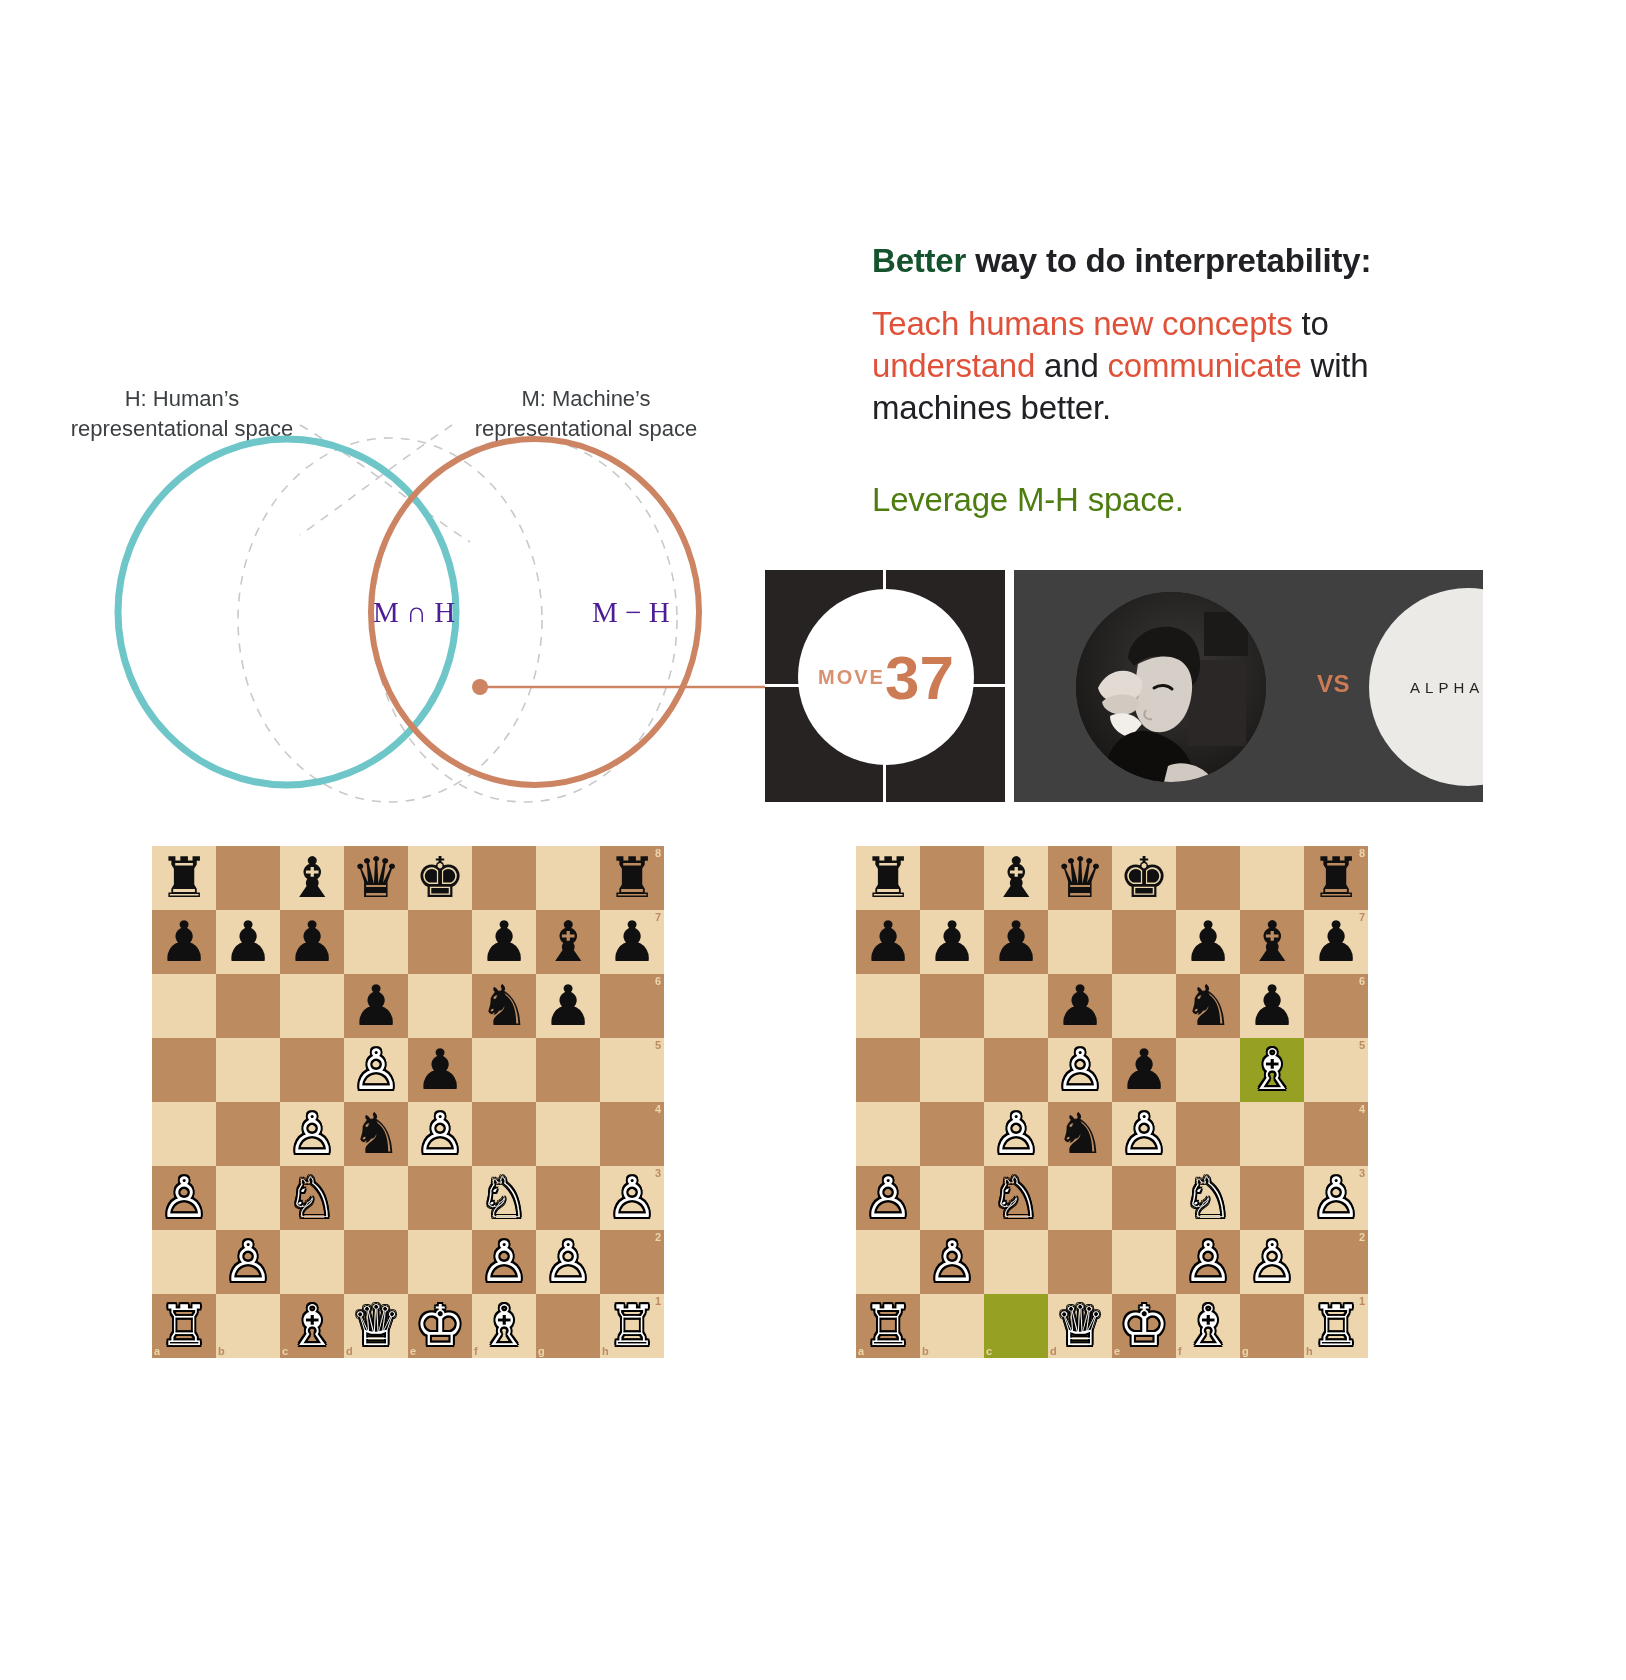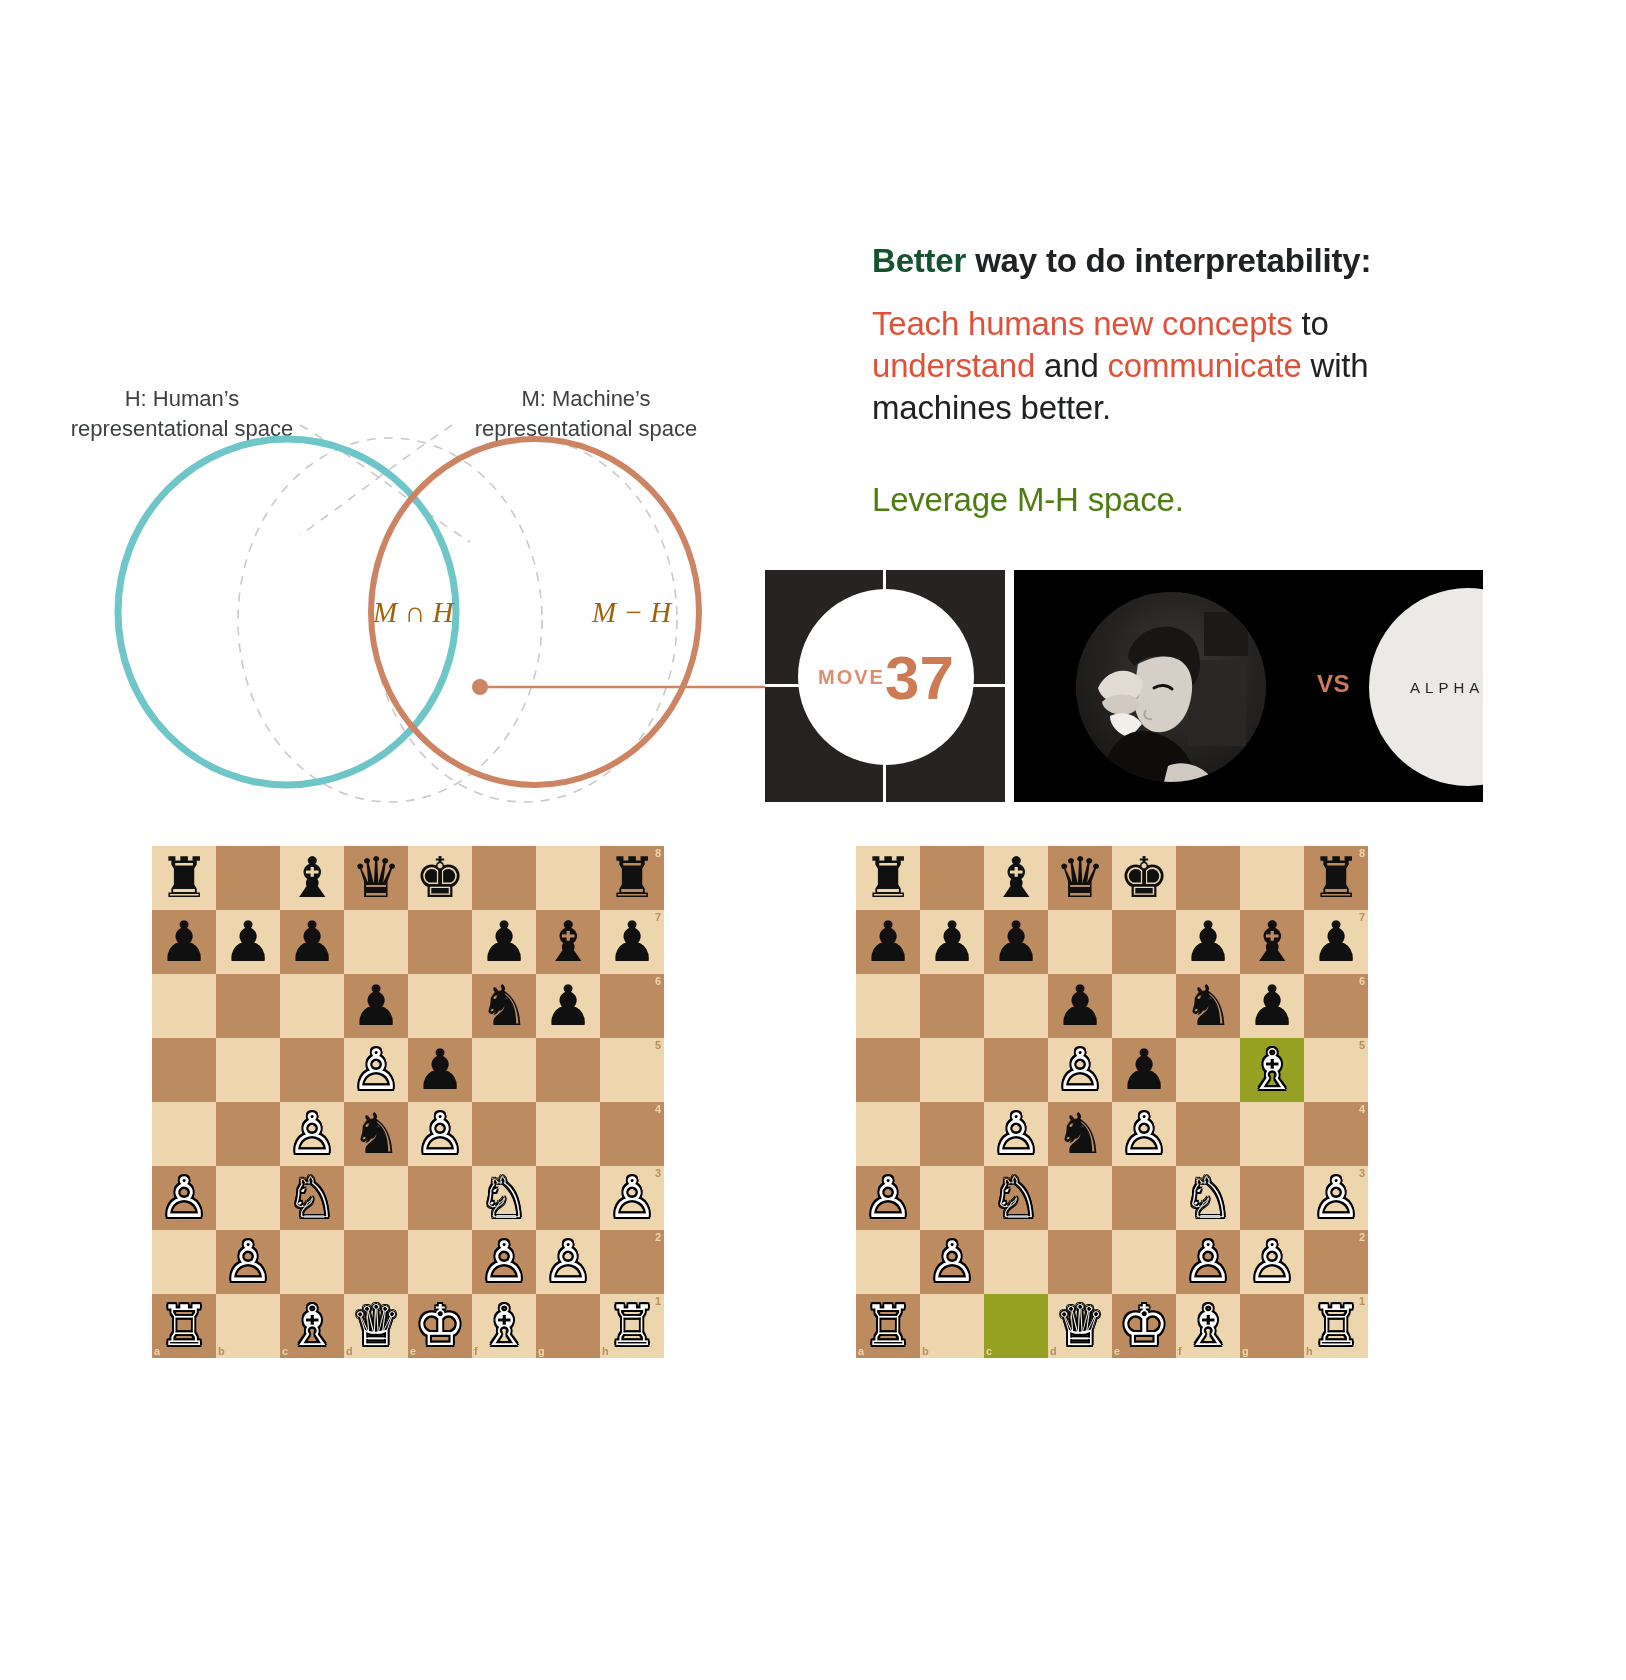--- a/index.html
+++ b/index.html
@@ -28,21 +28,21 @@
   
   .venn { position: absolute; left: 0px; top: 370px; width: 800px; height: 460px; }
   .vlabel {
     position: absolute; font-size: 22px; color: #3c4043;
     text-align: center; line-height: 1.35; white-space: nowrap;
   }
   .vlabel.h { left: 52px; top: 14px; width: 260px; }
   .vlabel.m { left: 455px; top: 14px; width: 262px; }
   .setlabel {
     position: absolute; font-family: "Liberation Serif", serif;
-    font-style: italic; font-size: 29px; color: #a16207; white-space: nowrap;
+    font-size: 29px; color: #4c1d95; white-space: nowrap;
   }
   .setlabel.inter { left: 373px; top: 226px; }
   .setlabel.minus { left: 592px; top: 226px; }
 
   
   .strip { position: absolute; left: 765px; top: 570px; height: 232px; }
   .panelA {
     position: absolute; left: 0; top: 0; width: 240px; height: 232px;
     background: #262322; overflow: hidden;
   }
@@ -51,21 +51,21 @@
   .panelA .disc {
     position: absolute; left: 33px; top: 19px; width: 176px; height: 176px;
     border-radius: 50%; background: #fff;
     display: flex; flex-direction: row; align-items: center; justify-content: center;
   }
   .panelA .mv { font-size: 20px; letter-spacing: 2px; color: #d9906e; font-weight: 600; }
   .panelA .num { font-size: 62px; font-weight: bold; color: #cd7b55; line-height: 0.95; margin-top: 2px; }
 
   .panelB {
     position: absolute; left: 249px; top: 0; width: 469px; height: 232px;
-    background: #000000; overflow: hidden;
+    background: #404040; overflow: hidden;
     display: flex; align-items: center;
   }
   .photo {
     position: absolute; left: 62px; top: 22px; width: 190px; height: 190px;
     border-radius: 50%; overflow: hidden; background: #1b1918;
   }
   .vs {
     position: absolute; left: 303px; top: 100px;
     font-size: 24px; font-weight: bold; color: #cd7b55; letter-spacing: 0.5px;
   }

